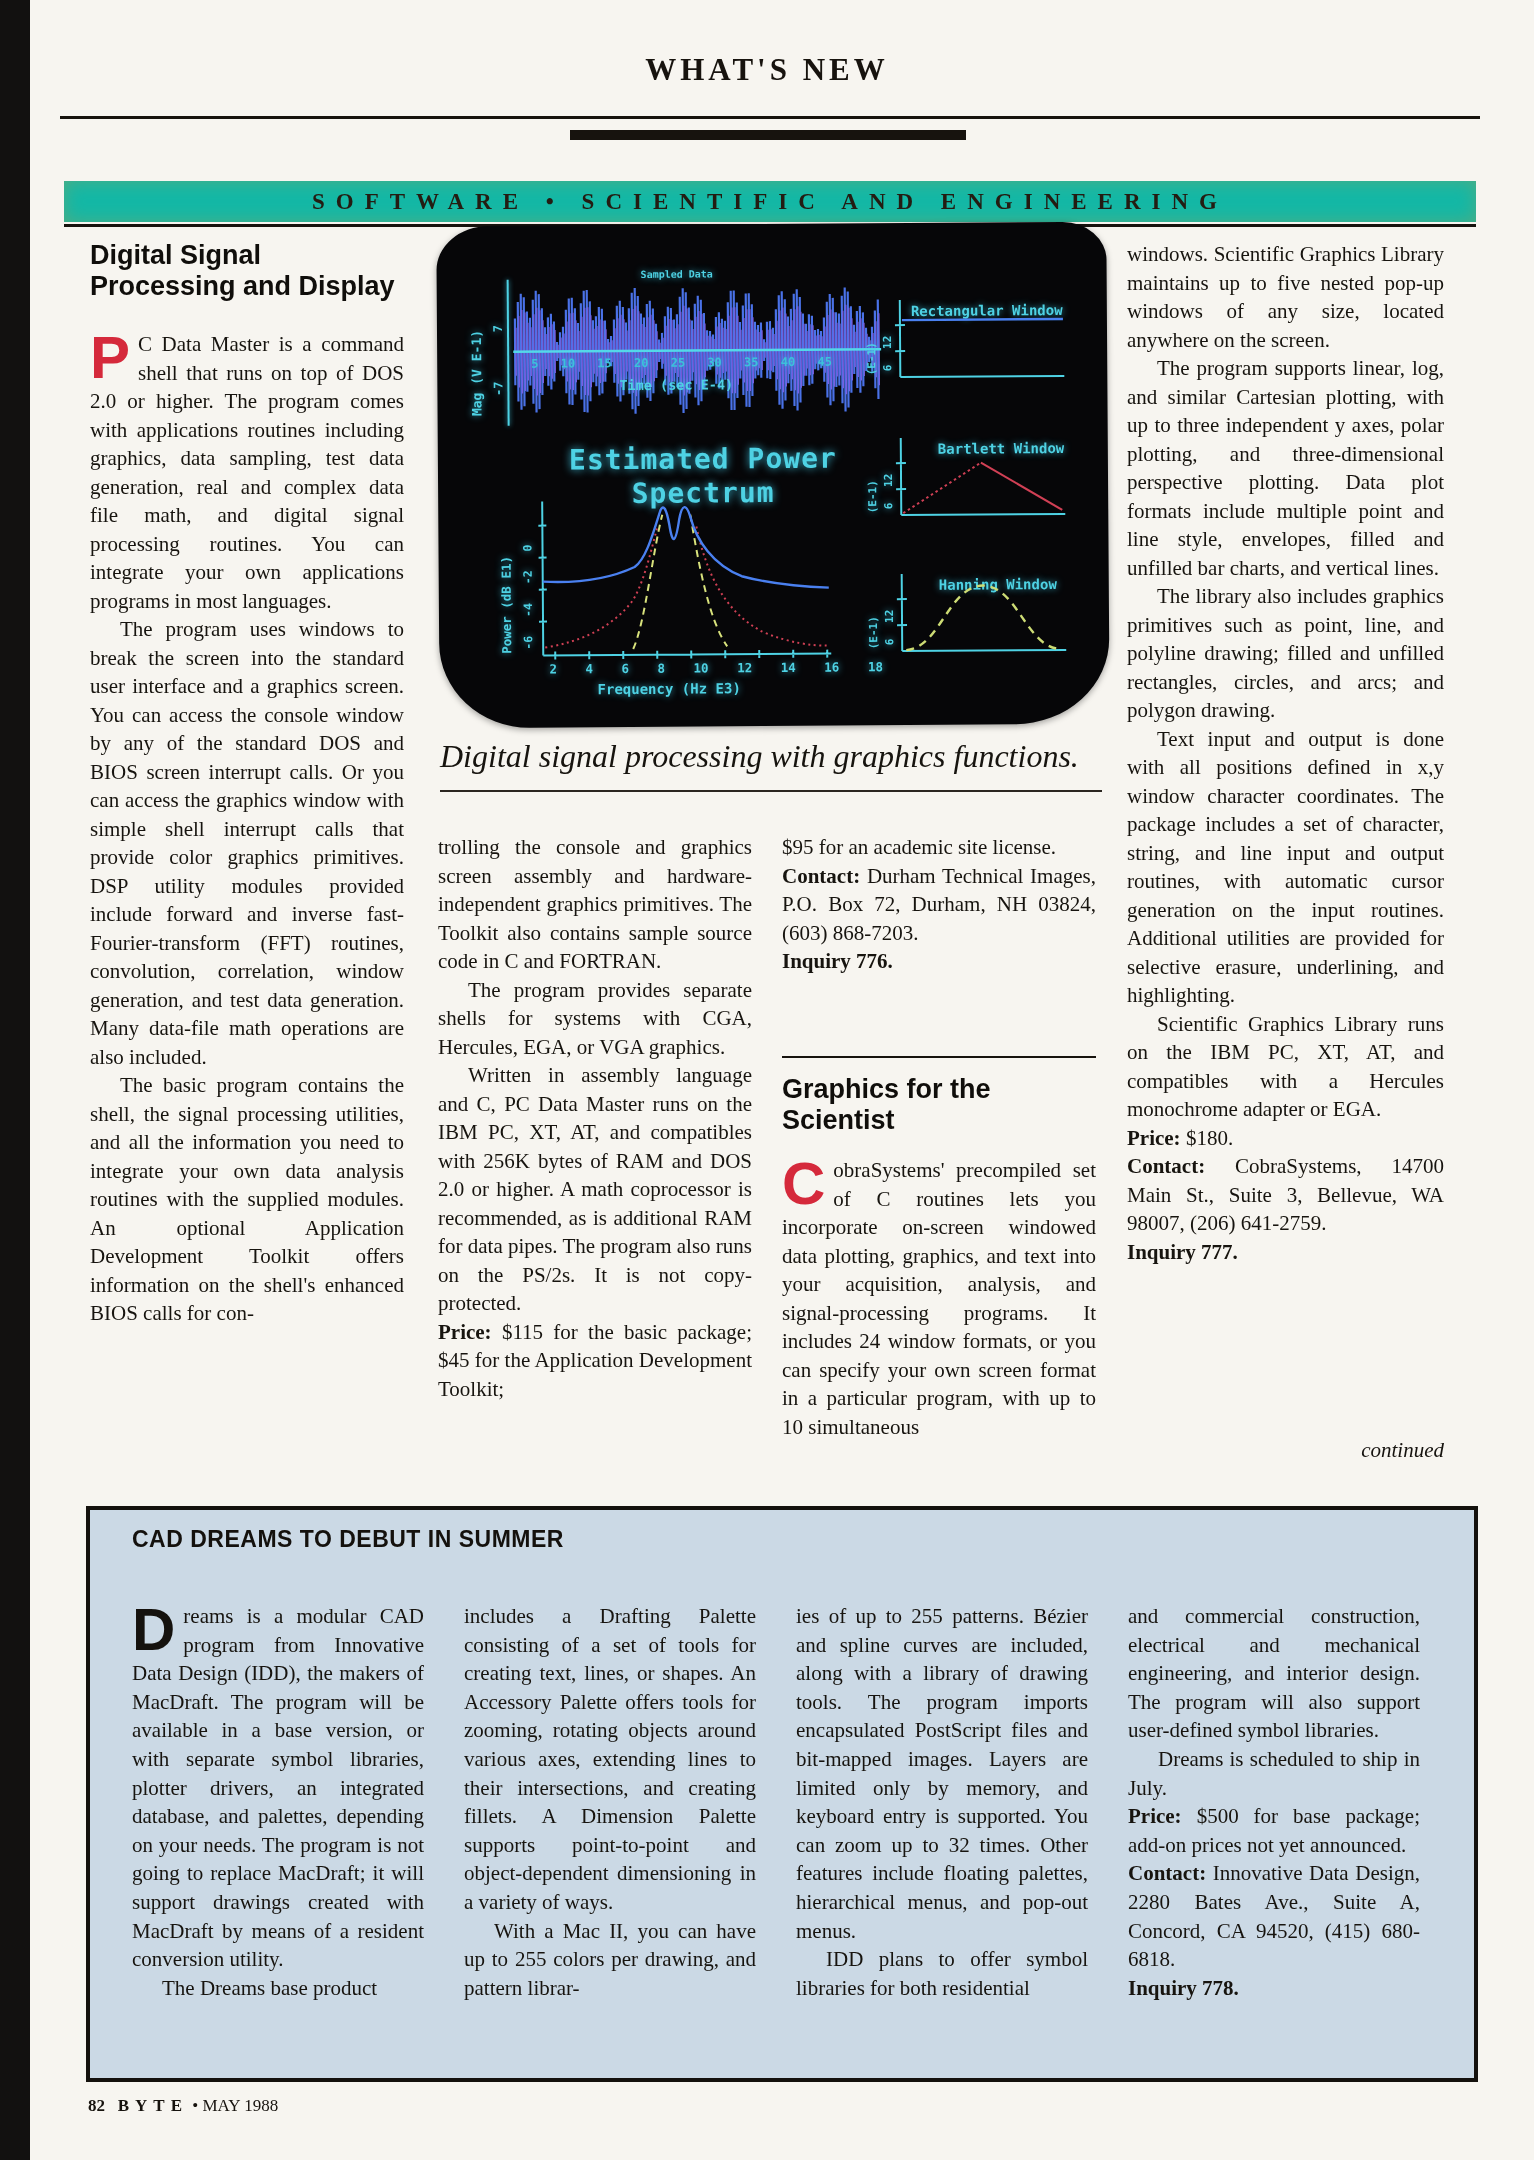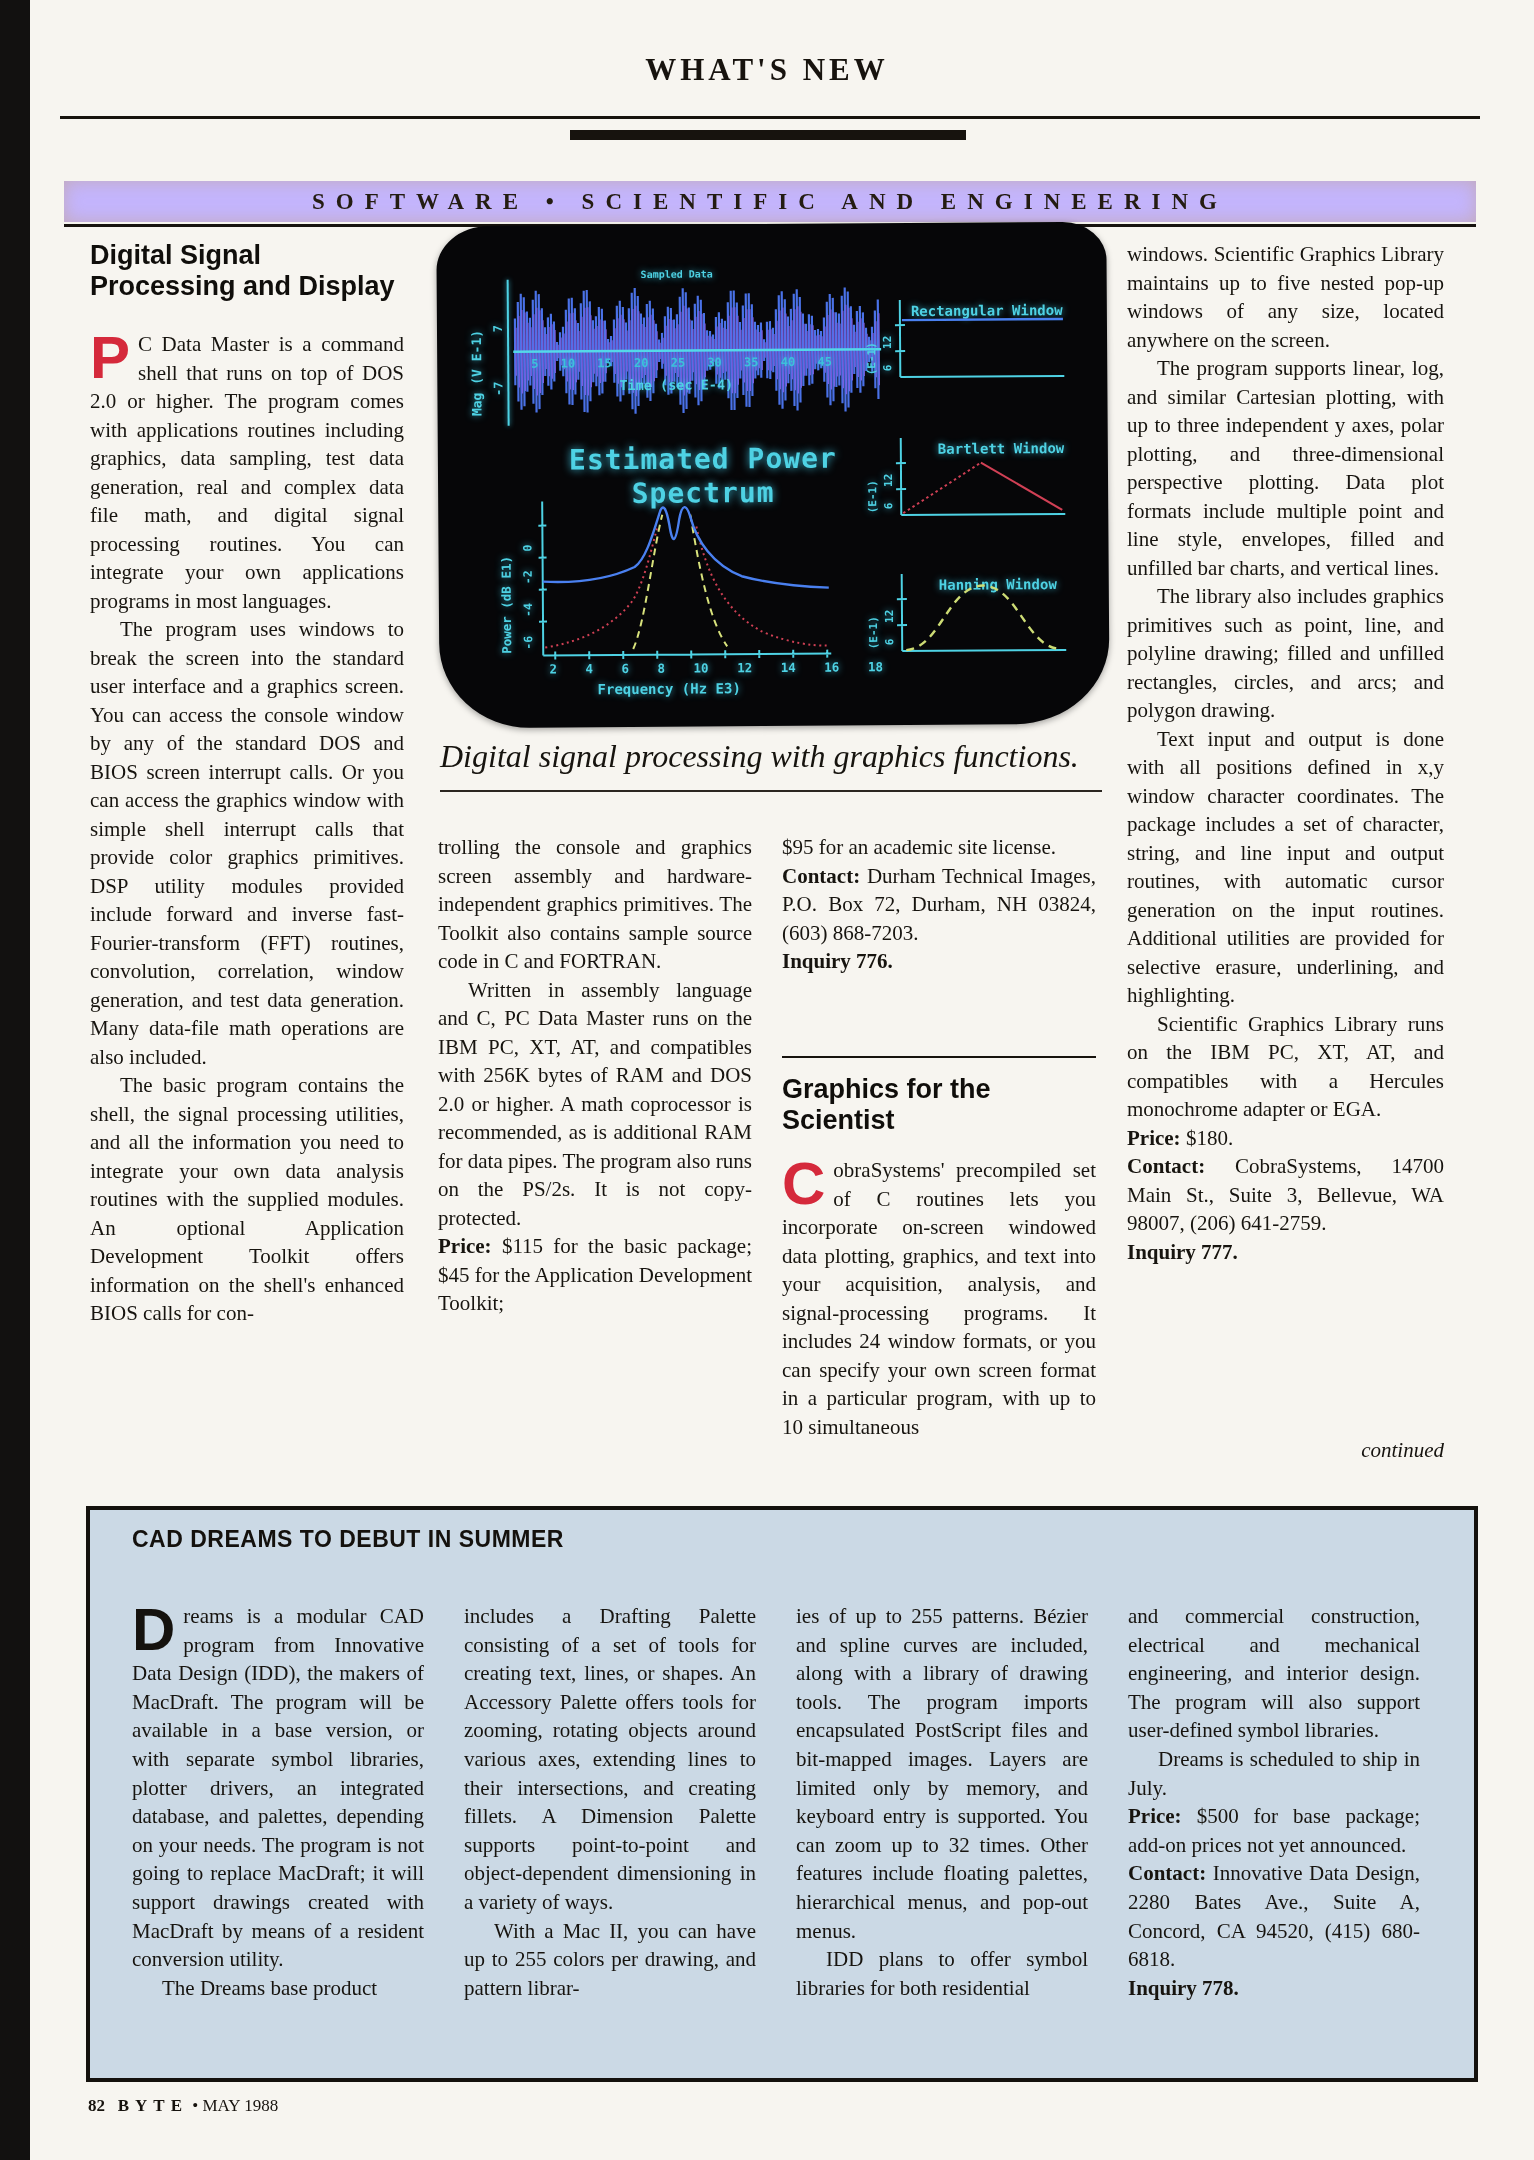--- a/index.html
+++ b/index.html
@@ -3,21 +3,21 @@
 <meta charset="utf-8">
 <style>
   *{box-sizing:border-box;}
   html,body{margin:0;padding:0;background:#8a8a8a;}
   .page{position:relative;width:1534px;height:2160px;background:#f7f5f0;overflow:hidden;
         font-family:"Liberation Serif",serif;color:#16130f;}
   .rule{position:absolute;background:#17130e;height:3px;}
   .whats-new{position:absolute;left:0;top:52px;width:1534px;text-align:center;
     font-weight:700;font-size:31px;letter-spacing:4px;color:#17130e;}
   .thick-bar{position:absolute;left:570px;top:130px;width:396px;height:10px;background:#17130e;}
-  .banner{position:absolute;left:64px;top:181px;width:1412px;height:41px;background:#c4b5fd;
+  .banner{position:absolute;left:64px;top:181px;width:1412px;height:41px;background:#14b8a6;
     display:flex;align-items:center;justify-content:center;box-shadow:inset 0 0 18px rgba(196,150,60,.35);}
   .banner span{font-weight:700;font-size:23px;letter-spacing:11px;color:#241c12;white-space:nowrap;}
   .left-strip{position:absolute;left:0;top:0;width:30px;height:2160px;background:#121110;}
 
   .art-title{position:absolute;font-family:"Liberation Sans",sans-serif;font-weight:700;
     font-size:27px;line-height:31px;color:#100e0b;}
   .col{position:absolute;font-size:21px;line-height:28.5px;text-align:justify;color:#17140f;}
   .col p{margin:0;padding:0;}
   .ind{text-indent:30px;}
   .b{font-weight:700;}
@@ -134,20 +134,21 @@
       <path d="M8,3 L8,80 M8,80 L172,80 M3,28 L13,28 M3,54 L13,54" stroke="#4ed2e4" stroke-width="2" fill="none"></path>
       <path d="M12,79 C46,77 54,16 89,15 C124,16 132,77 166,79" stroke="#ccdb74" stroke-width="2.4" fill="none" stroke-dasharray="8,6"></path>
     </svg>
   </div>
 
   <div class="caption">Digital signal processing with graphics functions.</div>
   <div class="cap-rule"></div>
 
   <div class="col" style="left:438px;top:833px;width:314px;">
     <p>trolling the console and graphics screen assembly and hardware-independent graphics primitives. The Toolkit also contains sample source code in C and FORTRAN.</p>
+    <p class="ind">The program provides separate shells for systems with CGA, Hercules, EGA, or VGA graphics.</p>
     <p class="ind">Written in assembly language and C, PC Data Master runs on the IBM PC, XT, AT, and compatibles with 256K bytes of RAM and DOS 2.0 or higher. A math coprocessor is recommended, as is additional RAM for data pipes. The program also runs on the PS/2s. It is not copy-protected.</p>
     <p><span class="b">Price:</span> <span>$115 for the basic package; $45 for the Application Development Toolkit;</span></p>
   </div>
 
   <div class="col" style="left:782px;top:833px;width:314px;">
     <p>$95 for an academic site license.</p>
     <p><span class="b">Contact:</span> <span>Durham Technical Images, P.O. Box 72, Durham, NH 03824, (603) 868-7203.</span></p>
     <p class="b">Inquiry 776.</p>
   </div>
   <div class="rule" style="left:782px;top:1056px;width:314px;height:2px;"></div>

